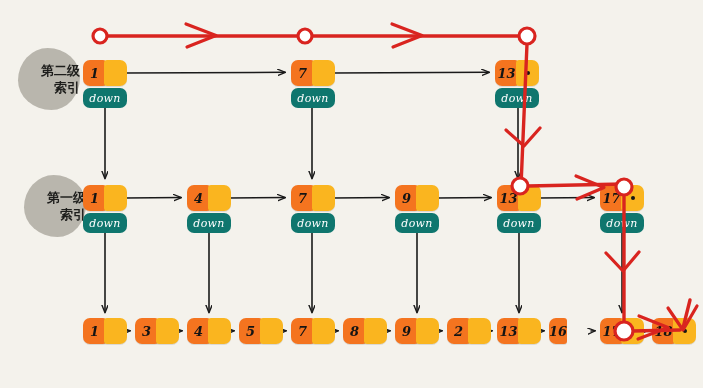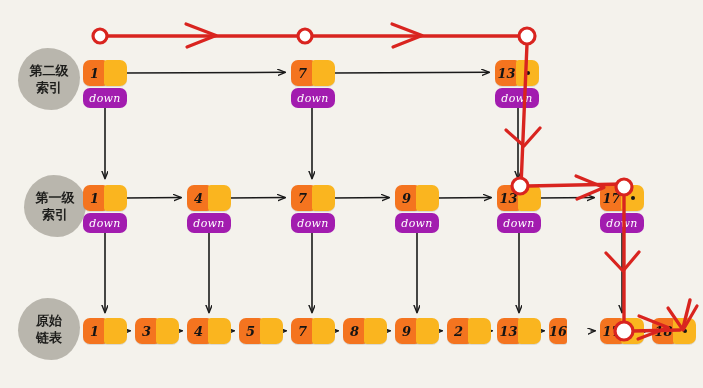--- a/index.html
+++ b/index.html
@@ -13,21 +13,21 @@
   #stage{position:absolute;left:0;top:0;width:703px;height:388px;}
   svg.layer{position:absolute;left:0;top:0;width:703px;height:388px;pointer-events:none;}
 
   
   .row-label{
     position:absolute;
     width:62px;height:62px;
     background:#b9b6ad;
     border-radius:48% 52% 46% 54% / 52% 47% 53% 48%;
     display:flex;flex-direction:column;
-    align-items:center;justify-content:center;
+    align-items:flex-end;justify-content:center;
     color:#1d1d1b;
     font-family:"DejaVu Sans", sans-serif;
     font-size:13px;font-weight:bold;
     line-height:17px;
     letter-spacing:0px;
     text-align:center;
   }
   .row-label span{display:block;}
 
   
@@ -54,21 +54,21 @@
     display:flex;align-items:center;justify-content:center;
     box-shadow:0 1px 0 rgba(0,0,0,0.10);
   }
   .node .ptr .nil{
     width:4px;height:4px;border-radius:50%;
     background:#161616;
   }
   .downbox{
     position:absolute;
     width:44px;height:20px;
-    background:#a21caf;
+    background:#0f766e;
     border-radius:7px;
     display:flex;align-items:center;justify-content:center;
     color:#ffffff;
     font-family:"DejaVu Serif", serif;
     font-size:11px;font-style:italic;
     letter-spacing:.3px;
   }
 </style>
 </head>
 <body>
@@ -119,24 +119,20 @@
   </svg>
 
   <div class="row-label" style="left:18px;top:48px;">
     <span>第二级</span>
     <span>索引</span>
   </div>
   <div class="row-label" style="left:24px;top:175px;">
     <span>第一级</span>
     <span>索引</span>
   </div>
-  <div class="row-label" style="left:18px;top:298px;">
-    <span>原始</span>
-    <span>链表</span>
-  </div>
 
   <div id="nodes-host">
       <div class="node" style="left: 83px; top: 60px;">
         <div class="val">1</div>
         <div class="ptr"></div>
       </div>
       <div class="downbox" style="left: 83px; top: 88px;">down</div>
       <div class="node" style="left: 291px; top: 60px;">
         <div class="val">7</div>
         <div class="ptr"></div>

